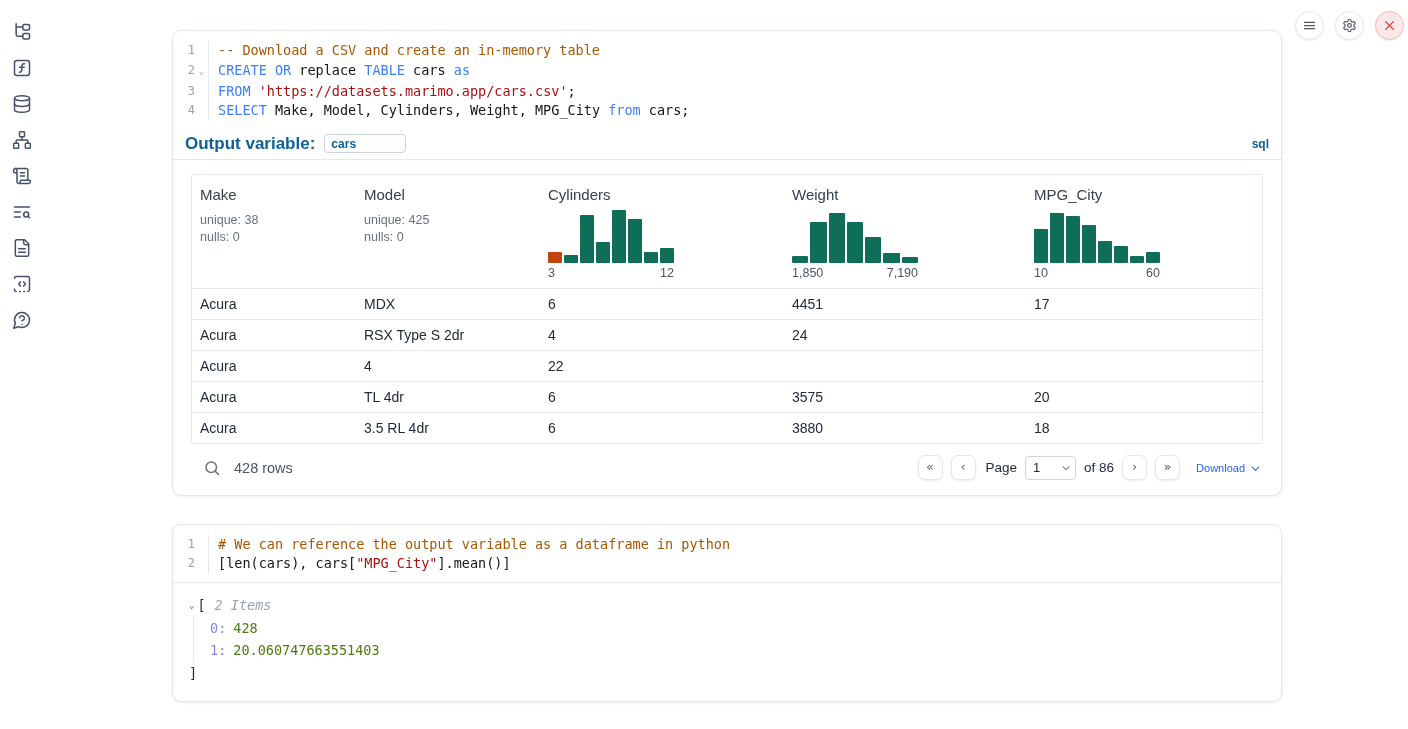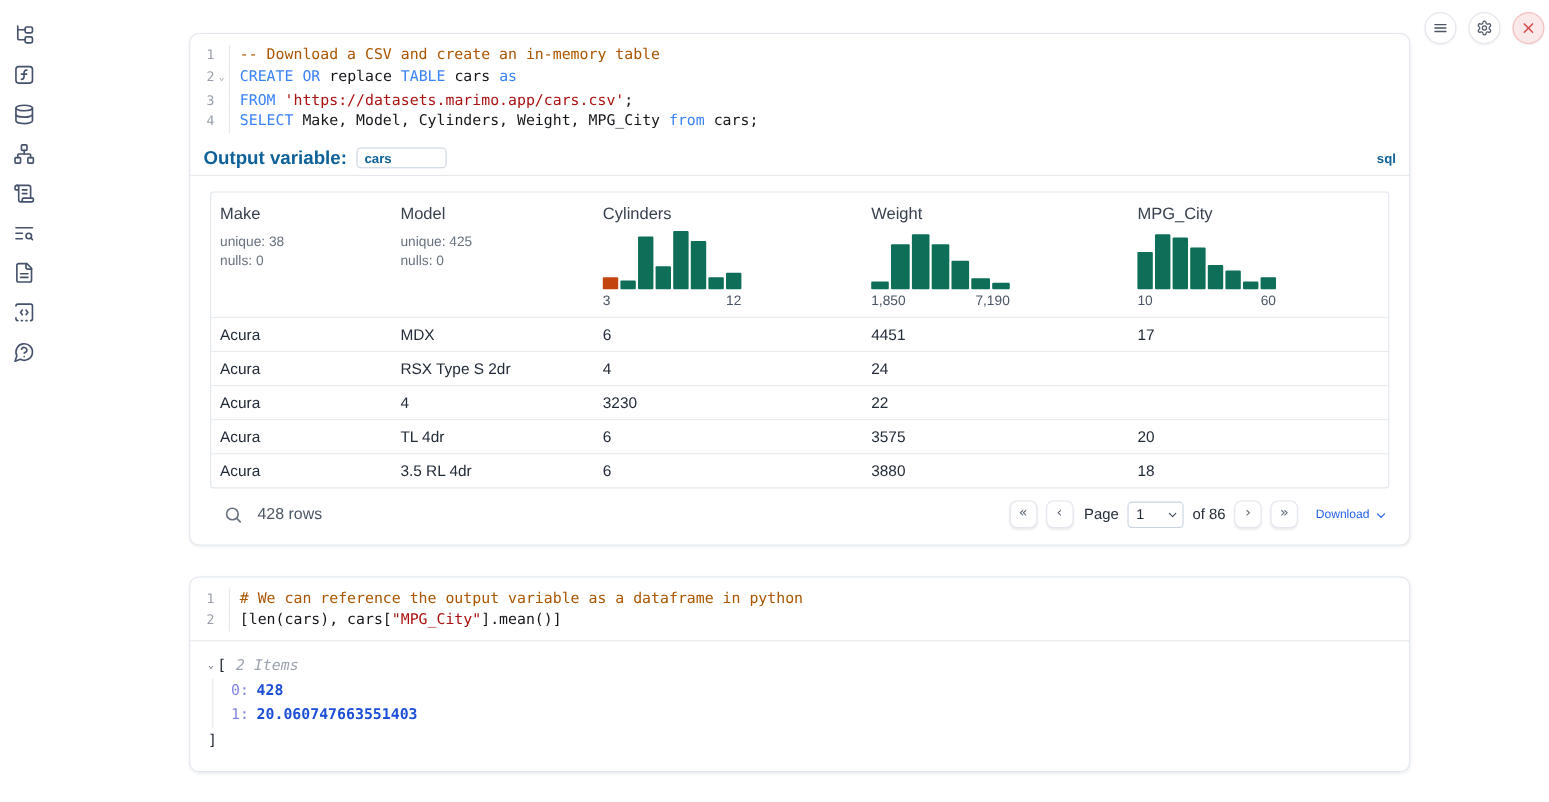--- a/index.html
+++ b/index.html
@@ -88,21 +88,21 @@
   
   .tree-output{border-top:1px solid #e5e8ec;padding:12px 16px 18px 16px;
                font-family:"DejaVu Sans Mono",monospace;font-size:13.5px;color:#1e2633;}
   .tree-head{display:flex;align-items:center;line-height:20px;}
   .tree-chevron{color:#4b5563;font-size:9px;margin-right:3px;cursor:pointer;}
   .bracket{color:#1e2633;}
   .items-label{color:#9ca3af;font-style:italic;margin-left:9px;}
   .tree-entries{margin-left:4px;border-left:1px solid #e3e6ea;padding-left:16px;margin-top:2px;}
   .tree-entry{line-height:22.5px;}
   .tree-key{color:#8285de;}
-  .tree-val{color:#1d4ed8;font-weight:bold;margin-left:7px;}
+  .tree-val{color:#4d7c0f;font-weight:normal;margin-left:7px;}
   .tree-close{line-height:20px;margin-top:1px;}
 </style>
 </head>
 <body>
 
 <div class="app">
 
   <nav class="sidebar">
     <button class="side-btn" title="">
       <svg viewBox="0 0 24 24" fill="none" stroke="currentColor" stroke-width="1.8" stroke-linecap="round" stroke-linejoin="round">
@@ -317,21 +317,20 @@
               </div>
               <div class="trow">
                 <div class="td">Acura</div>
                 <div class="td">RSX Type S 2dr</div>
                 <div class="td">4</div>
                 <div class="td">24</div>
               </div>
               <div class="trow">
                 <div class="td">Acura</div>
                 <div class="td">4</div>
-                <div class="td">3230</div>
                 <div class="td">22</div>
               </div>
               <div class="trow">
                 <div class="td">Acura</div>
                 <div class="td">TL 4dr</div>
                 <div class="td">6</div>
                 <div class="td">3575</div>
                 <div class="td">20</div>
               </div>
               <div class="trow">

